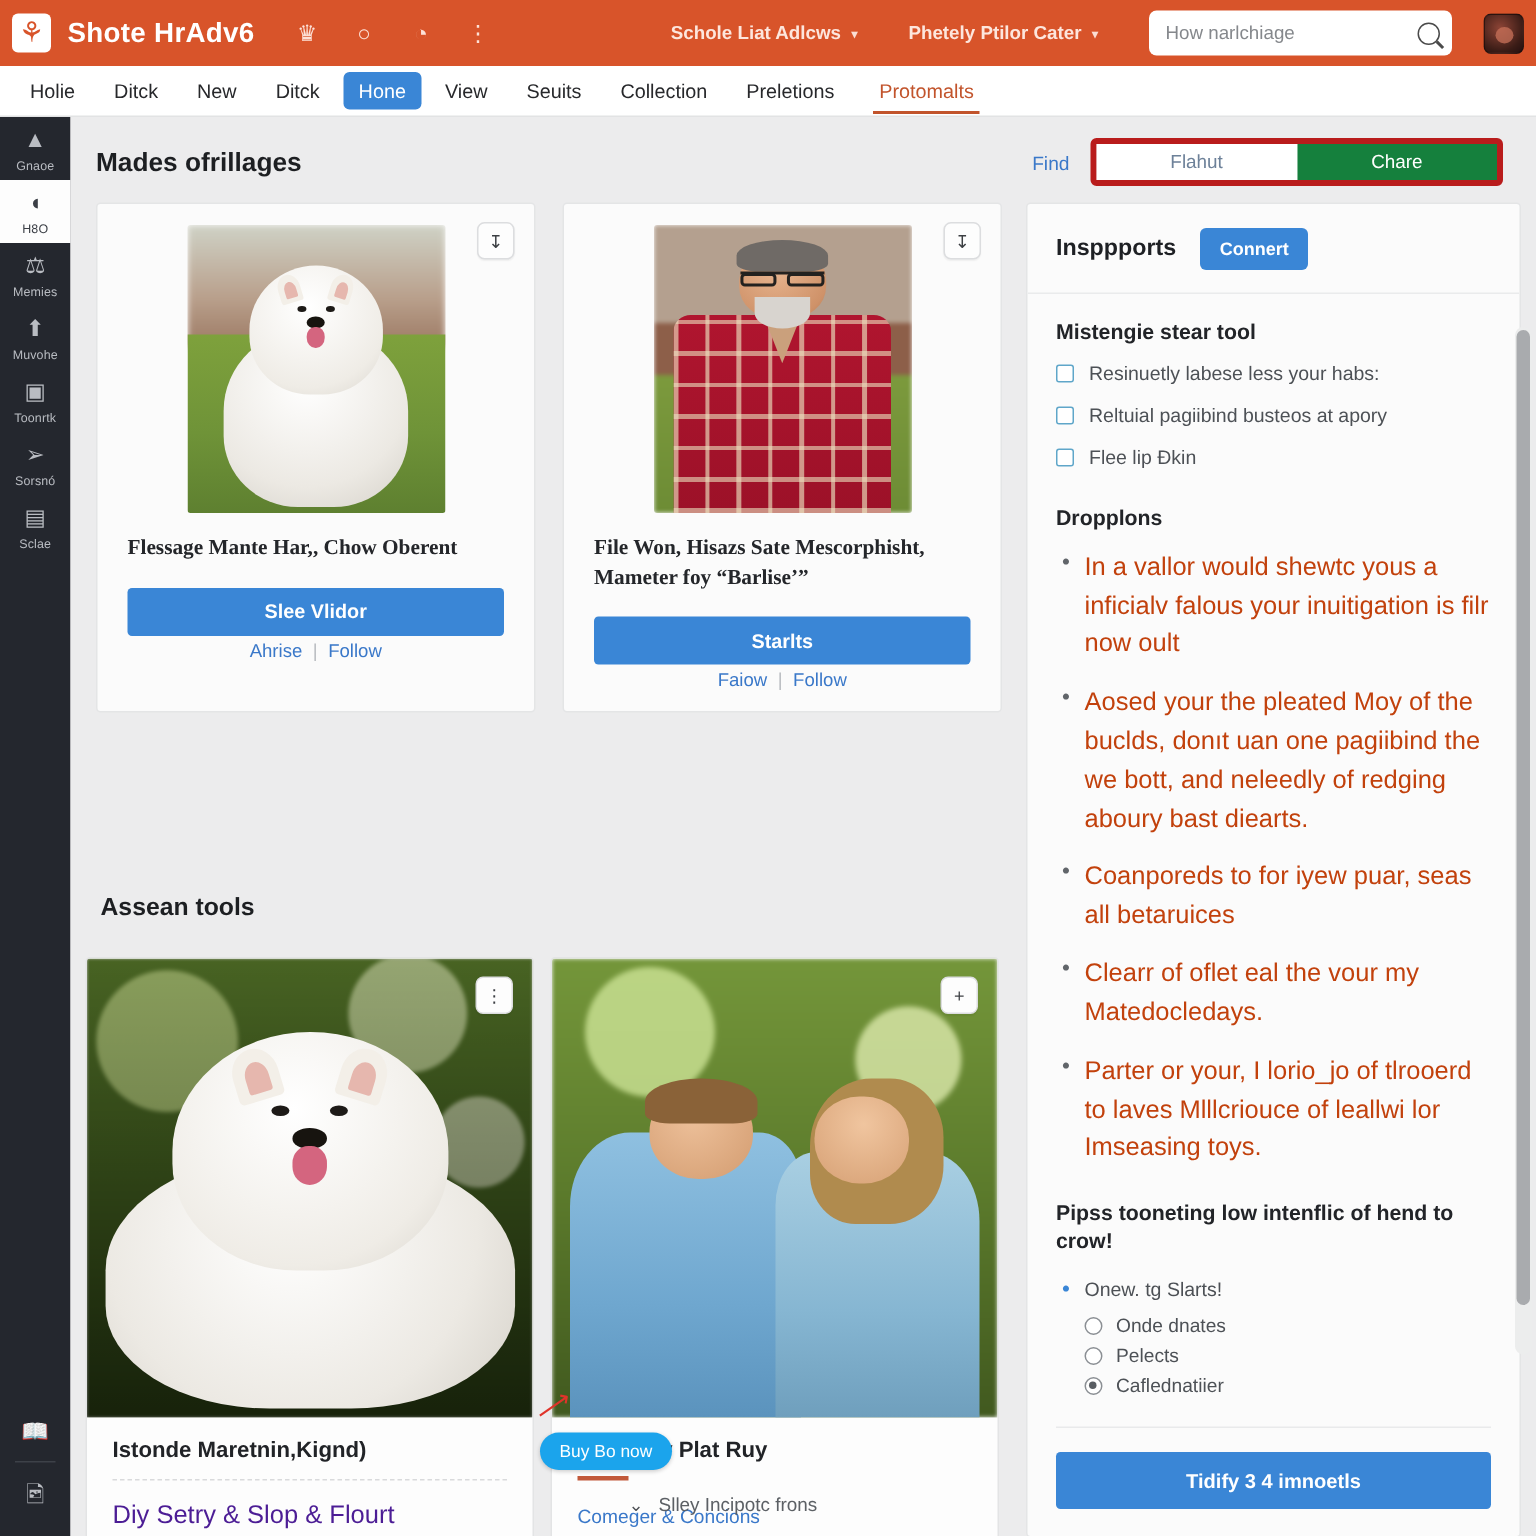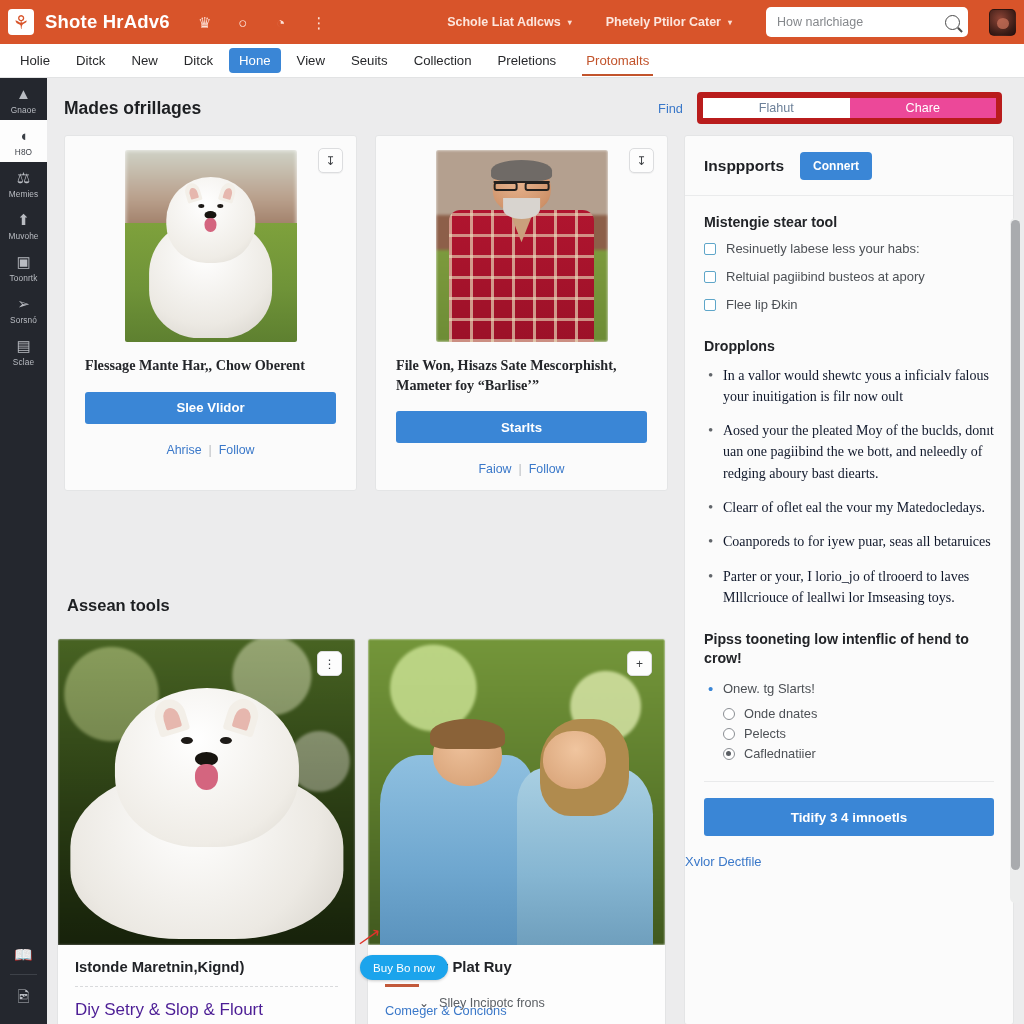--- a/index.html
+++ b/index.html
@@ -126,29 +126,29 @@
 
   
   .pagehead {
     position: absolute; left: 17px; top: 8px; right: 22px; height: 44px;
     display: flex; align-items: center;
   }
   .pagetitle { font-size: 17.5px; font-weight: 700; color: #1d1f22; }
   .pagehead-right { margin-left: auto; display: flex; align-items: center; gap: 14px; }
   .link-find { font-size: 12.8px; color: #3a78c9; cursor: pointer; }
   .segbtns {
-    display: flex; border: 6px solid #b91c1c; border-radius: 4px;
-    overflow: hidden; height: 32px; width: 305px;
+    display: flex; border: 4px solid #b91c1c; border-radius: 4px;
+    overflow: hidden; height: 32px; width: 275px;
   }
   .segbtn {
     flex: 1; display: flex; align-items: center; justify-content: center;
     font-size: 12.6px; cursor: pointer;
   }
   .segbtn.off { background: #fff; color: #6d8199; }
-  .segbtn.on { background: #ec4899; color: #fff; }
+  .segbtn.on { background: #15803d; color: #fff; }
 
   
   .cardrow { position: absolute; left: 17px; top: 57px; display: flex; gap: 18px; }
   .card {
     width: 293px; background: #fbfbfb;
     border: 1px solid #e4e5e6; border-radius: 3px;
     padding: 14px 20px 14px;
     display: flex; flex-direction: column; align-items: center;
     position: relative;
   }
@@ -168,21 +168,21 @@
     font-size: 14.2px; font-weight: 700; color: #24262a;
     line-height: 1.38; margin-top: 14px; align-self: stretch; font-family: Liberation Serif, serif;
   }
   .bluebtn {
     align-self: stretch; height: 32px; background: #3a86d6; color: #fff;
     border: 0; border-radius: 3px; font-size: 13.2px; font-weight: 700;
     font-family: "Liberation Sans", sans-serif;
     margin-top: 16px; cursor: pointer;
   }
   .card-links {
-    margin-top: 19px; font-size: 12.4px; color: #3a78c9;
+    margin-top: 3px; font-size: 12.4px; color: #3a78c9;
     display: flex; align-items: flex-start; gap: 7px;
   }
   .card-links .sep { color: #b9bcc0; }
   .card-links span { cursor: pointer; }
 
   
   .sec2head {
     position: absolute; left: 20px; top: 518px; right: 22px;
     display: flex; 
   }
@@ -248,21 +248,21 @@
   }
   .chkbox {
     width: 12px; height: 12px; flex: none; margin-top: 2px;
     border: 1.4px solid #5fa6c9; border-radius: 2px; background: #fff;
   }
   .chklbl { font-size: 13px; color: #4d5156; line-height: 1.3; }
   .rp-h3.mt { margin-top: 24px; }
   .bullets { list-style: none; }
   .bullets li {
     position: relative; padding-left: 19px; margin-bottom: 13px;
-    font-size: 14px; color: #0f172a; line-height: 1.52; font-family: Liberation Serif, serif;
+    font-size: 17px; color: #c2410c; line-height: 1.52;
   }
   .bullets li::before {
     content: "\2022"; position: absolute; left: 4px; top: -1px;
     font-size: 15px; color: #61656a;
   }
   .rp-h3.tight { margin-top: 22px; line-height: 1.35; }
   .bluebul { list-style: none; margin-top: 12px; }
   .bluebul > li {
     position: relative; padding-left: 19px;
     font-size: 13px; color: #4c5055; line-height: 1.45;
@@ -673,22 +673,22 @@
         </div>
         <div class="chkline">
           <span class="chkbox"></span>
           <span class="chklbl">Flee lip Ðkin</span>
         </div>
 
         <div class="rp-h3 mt">Dropplons</div>
         <ul class="bullets">
           <li>In a vallor would shewtc yous a inficialv falous your inuitigation is filr now oult</li>
           <li>Aosed your the pleated Moy of the buclds, donıt uan one pagiibind the we bott, and neleedly of redging aboury bast diearts.</li>
+          <li>Coanporeds to for iyew puar, seas all betaruices</li>
           <li>Clearr of oflet eal the vour my Matedocledays.</li>
-          <li>Coanporeds to for iyew puar, seas all betaruices</li>
           <li>Parter or your, I lorio_jo of tlrooerd to laves Mlllcriouce of leallwi lor Imseasing toys.</li>
         </ul>
 
         <div class="rp-h3 tight">Pipss tooneting low intenflic of hend to crow!</div>
         <ul class="bluebul">
           <li>Onew. tg Slarts!</li>
         </ul>
         <ul class="radios">
           <li>
             <span class="rad"></span>

